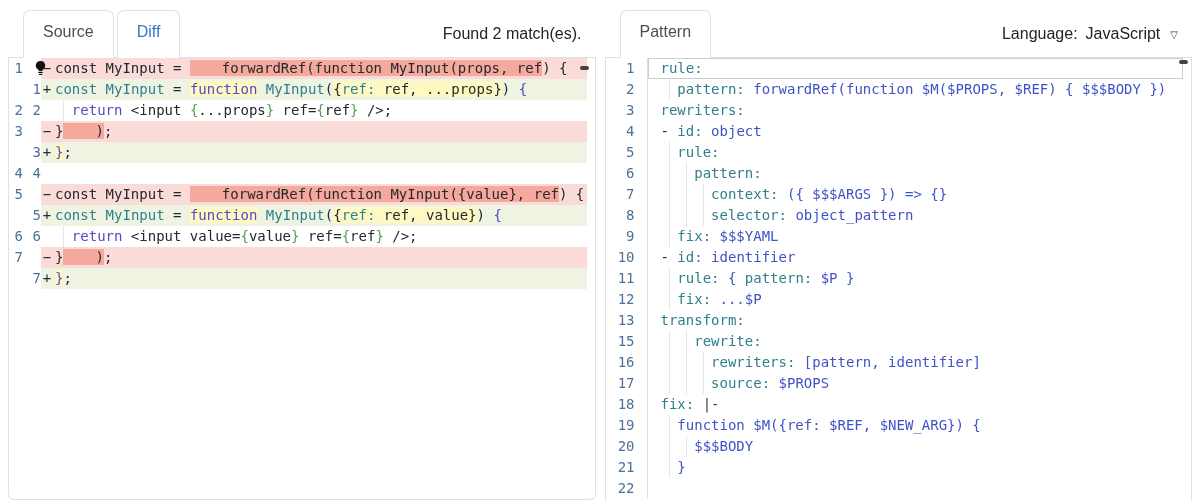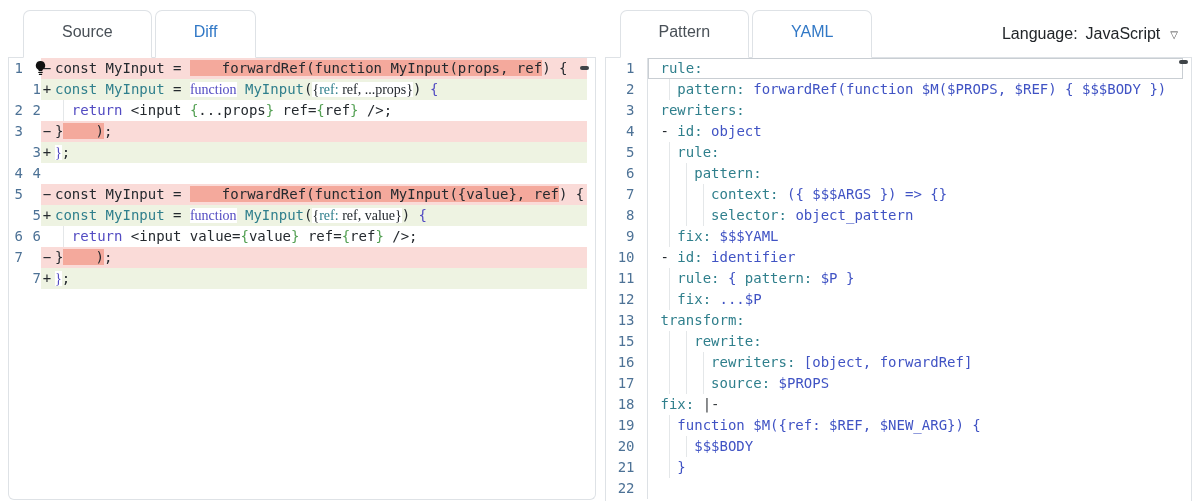--- a/index.html
+++ b/index.html
@@ -6,21 +6,21 @@
   html,body { width:1200px; height:501px; background:#fff; overflow:hidden;
               font-family:"Liberation Sans", sans-serif; }
   .page { display:flex; gap:9px; padding:10px 8px 0 8px; width:1200px; height:501px; overflow:hidden; }
   .panel { flex:1; min-width:0; display:flex; flex-direction:column; }
   .panel.left  { height:490px; }
   .panel.right { height:520px; }
 
   
   .tabbar { display:flex; align-items:stretch; border-bottom:1px solid #dee2e6; height:48px; position:relative; }
   .tabs { display:flex; margin-left:15px; }
-  .tab { padding:12px 38px; font-size:16px; color:#495057; background:#fff;
+  .tab { padding:12px 19px; font-size:16px; color:#495057; background:#fff;
          border:1px solid #dee2e6; border-radius:7px 7px 0 0; margin-bottom:-1px;
          border-bottom-color:transparent; cursor:pointer; margin-right:3px; z-index:1; }
   .tab.active { color:#3178c6; border-bottom-color:#fff;text-align:center; }
   .bar-right { margin-left:auto; align-self:center; padding-right:14px; font-size:16px; color:#212529; }
   .lang { display:flex; align-items:center; gap:8px; cursor:pointer; }
   .caret { font-size:10px; color:#444; margin-left:2px; transform:translateY(1px); }
 
   
   .editor { flex:1; position:relative; border:1px solid #dee2e6; border-top:none;
             border-radius:0 0 6px 6px; background:#fff; overflow:hidden; }
@@ -29,21 +29,21 @@
 
   
   .dline { display:flex; height:21px; position:relative; white-space:pre; }
   .gut   { flex:none; width:12px; text-align:right; color:#4d7296; }
   .gut.new { width:12px; margin-left:6px; }
   .mark  { flex:none; width:12px; text-align:center; color:#24292e; }
   .codeln{ flex:1; position:relative; padding-left:2px; white-space:pre; }
   .dline.removed .mark, .dline.removed .codeln { background:#fadbd8; }
   .dline.added   .mark, .dline.added   .codeln { background:#eef3e2; }
   .dline.removed .h { background:#f4a99c;padding-left:32px; }
-  .dline.added   .h { background:#ffffff;font-family:Liberation Serif, serif; }
+  .dline.added   .h { background:#fef9c3; }
   .bulb { position:absolute; left:24px; top:3px; width:11px; height:15px; cursor:pointer; z-index:2; }
 
   
   .yline { display:flex; height:21px; white-space:pre; }
   .gno   { flex:none; width:42px; text-align:right; padding-right:12px; color:#4d7296;
            border-right:1px solid #dde1e5; }
   .ycode { flex:1; position:relative; padding-left:13px; white-space:pre; }
   .yline.active .ycode { box-shadow: inset 0 0 0 1px #c9ced3; }
 
   
@@ -64,20 +64,21 @@
 <body>
 
 <div class="page">
 
   <section class="panel left">
     <div class="tabbar">
       <div class="tabs" id="left-tabs">
           <div class="tab">Source</div>
           <div class="tab active">Diff</div>
         </div>
+      <div class="bar-right">Found 2 match(es).</div>
     </div>
     <div class="editor">
       <div class="lines" id="diff-lines">
           <div class="dline mono removed"><span class="gut">1</span><span class="gut new"></span><span class="mark">−</span><span class="codeln"><span class="c-p">const MyInput = </span><span class="c-p h">forwardRef(function MyInput(props, ref</span><span class="c-p">) {</span></span><span class="bulb"><svg width="11" height="15" viewBox="0 0 11 15">
                 <path d="M5.5 0A4.6 4.6 0 0 0 3 8.5c.4.3.7.7.7 1.1v.5h3.6v-.5c0-.4.3-.8.7-1.1A4.6 4.6 0 0 0 5.5 0z" fill="#111"></path>
                 <rect x="3.2" y="10.8" width="4.6" height="1.3" rx="0.65" fill="#111"></rect>
                 <rect x="3.8" y="12.8" width="3.4" height="1.3" rx="0.65" fill="#111"></rect>
               </svg></span></div>
           <div class="dline mono added"><span class="gut"></span><span class="gut new">1</span><span class="mark">+</span><span class="codeln"><span class="c-d">const</span><span class="c-p"> </span><span class="c-d">MyInput</span><span class="c-p"> = </span><span class="c-k h">function</span><span class="c-p"> </span><span class="c-d">MyInput</span><span class="c-p">(</span><span class="c-p h">{</span><span class="c-d h">ref:</span><span class="c-p h"> ref, ...props</span><span class="c-p h">}</span><span class="c-p">) </span><span class="c-k">{</span></span></div>
           <div class="dline mono ctx"><span class="gut">2</span><span class="gut new">2</span><span class="mark"></span><span class="codeln"><i class="g" style="left: calc(1ch + 2px);"></i><span class="c-p">  </span><span class="c-k">return</span><span class="c-p"> &lt;input </span><span class="c-b">{</span><span class="c-p">...props</span><span class="c-b">}</span><span class="c-p"> ref=</span><span class="c-b">{</span><span class="c-p">ref</span><span class="c-b">}</span><span class="c-p"> /&gt;;</span></span></div>
@@ -91,21 +92,20 @@
           <div class="dline mono added"><span class="gut"></span><span class="gut new">7</span><span class="mark">+</span><span class="codeln"><span class="c-k h">}</span><span class="c-p">;</span></span></div>
         </div>
       <div class="vthumb lpos"></div>
     </div>
   </section>
 
   <section class="panel right">
     <div class="tabbar">
       <div class="tabs" id="right-tabs">
           <div class="tab">Pattern</div>
-          <div class="tab active">YAML</div>
         </div>
       <div class="bar-right lang">
         <span>Language:</span>
         <span>JavaScript</span>
         <span class="caret">▽</span>
       </div>
     </div>
     <div class="editor">
       <div class="lines" style="padding:0 8px 0 0;" id="yaml-lines">
           <div class="yline mono active"><span class="gno">1</span><span class="ycode"><span class="c-d">rule:</span></span></div>
@@ -115,21 +115,21 @@
           <div class="yline mono"><span class="gno">5</span><span class="ycode"><i class="g" style="left: calc(1ch + 13px);"></i><span class="c-p">  </span><span class="c-d">rule:</span></span></div>
           <div class="yline mono"><span class="gno">6</span><span class="ycode"><i class="g" style="left: calc(1ch + 13px);"></i><i class="g" style="left: calc(3ch + 13px);"></i><span class="c-p">    </span><span class="c-d">pattern:</span></span></div>
           <div class="yline mono"><span class="gno">7</span><span class="ycode"><i class="g" style="left: calc(1ch + 13px);"></i><i class="g" style="left: calc(3ch + 13px);"></i><i class="g" style="left: calc(5ch + 13px);"></i><span class="c-p">      </span><span class="c-d">context:</span><span class="c-p"> </span><span class="c-v">({ $$$ARGS }) =&gt; {}</span></span></div>
           <div class="yline mono"><span class="gno">8</span><span class="ycode"><i class="g" style="left: calc(1ch + 13px);"></i><i class="g" style="left: calc(3ch + 13px);"></i><i class="g" style="left: calc(5ch + 13px);"></i><span class="c-p">      </span><span class="c-d">selector:</span><span class="c-p"> </span><span class="c-v">object_pattern</span></span></div>
           <div class="yline mono"><span class="gno">9</span><span class="ycode"><i class="g" style="left: calc(1ch + 13px);"></i><span class="c-p">  </span><span class="c-d">fix:</span><span class="c-p"> </span><span class="c-v">$$$YAML</span></span></div>
           <div class="yline mono"><span class="gno">10</span><span class="ycode"><span class="c-p">- </span><span class="c-d">id:</span><span class="c-p"> </span><span class="c-v">identifier</span></span></div>
           <div class="yline mono"><span class="gno">11</span><span class="ycode"><i class="g" style="left: calc(1ch + 13px);"></i><span class="c-p">  </span><span class="c-d">rule:</span><span class="c-p"> </span><span class="c-v">{ </span><span class="c-d">pattern:</span><span class="c-p"> </span><span class="c-v">$P }</span></span></div>
           <div class="yline mono"><span class="gno">12</span><span class="ycode"><i class="g" style="left: calc(1ch + 13px);"></i><span class="c-p">  </span><span class="c-d">fix:</span><span class="c-p"> </span><span class="c-v">...$P</span></span></div>
           <div class="yline mono"><span class="gno">13</span><span class="ycode"><span class="c-d">transform:</span></span></div>
           <div class="yline mono"><span class="gno">15</span><span class="ycode"><i class="g" style="left: calc(1ch + 13px);"></i><i class="g" style="left: calc(3ch + 13px);"></i><span class="c-p">    </span><span class="c-d">rewrite:</span></span></div>
-          <div class="yline mono"><span class="gno">16</span><span class="ycode"><i class="g" style="left: calc(1ch + 13px);"></i><i class="g" style="left: calc(3ch + 13px);"></i><i class="g" style="left: calc(5ch + 13px);"></i><span class="c-p">      </span><span class="c-d">rewriters:</span><span class="c-p"> </span><span class="c-v">[object, forwardRef]</span></span></div>
+          <div class="yline mono"><span class="gno">16</span><span class="ycode"><i class="g" style="left: calc(1ch + 13px);"></i><i class="g" style="left: calc(3ch + 13px);"></i><i class="g" style="left: calc(5ch + 13px);"></i><span class="c-p">      </span><span class="c-d">rewriters:</span><span class="c-p"> </span><span class="c-v">[pattern, identifier]</span></span></div>
           <div class="yline mono"><span class="gno">17</span><span class="ycode"><i class="g" style="left: calc(1ch + 13px);"></i><i class="g" style="left: calc(3ch + 13px);"></i><i class="g" style="left: calc(5ch + 13px);"></i><span class="c-p">      </span><span class="c-d">source:</span><span class="c-p"> </span><span class="c-v">$PROPS</span></span></div>
           <div class="yline mono"><span class="gno">18</span><span class="ycode"><span class="c-d">fix:</span><span class="c-p"> </span><span class="c-m">|-</span></span></div>
           <div class="yline mono"><span class="gno">19</span><span class="ycode"><i class="g" style="left: calc(1ch + 13px);"></i><span class="c-p">  </span><span class="c-v">function $M({ref: $REF, $NEW_ARG}) {</span></span></div>
           <div class="yline mono"><span class="gno">20</span><span class="ycode"><i class="g" style="left: calc(1ch + 13px);"></i><i class="g" style="left: calc(3ch + 13px);"></i><span class="c-p">    </span><span class="c-v">$$$BODY</span></span></div>
           <div class="yline mono"><span class="gno">21</span><span class="ycode"><i class="g" style="left: calc(1ch + 13px);"></i><span class="c-p">  </span><span class="c-v">}</span></span></div>
           <div class="yline mono"><span class="gno">22</span><span class="ycode"></span></div>
         </div>
       <div class="vthumb rpos"></div>
     </div>
   </section>

